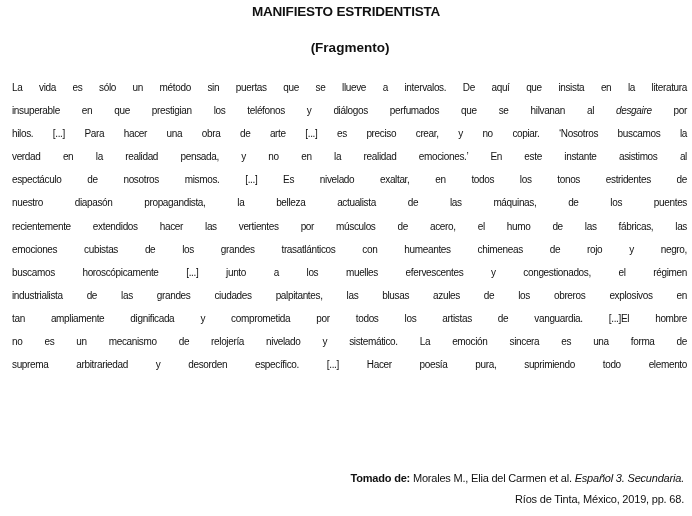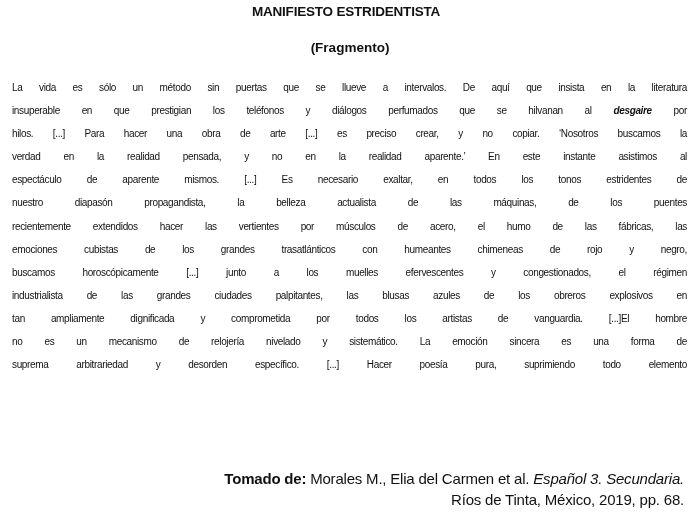--- a/index.html
+++ b/index.html
@@ -48,29 +48,29 @@
       display: block;
       text-align: justify;
       text-align-last: justify;
       white-space: nowrap;
       height: 23.1px;
     }
     .body-text .line.last {
       text-align-last: left;
     }
     .body-text em.bold-italic {
-      font-weight: bold;
+      font-weight: normal;
       font-style: italic;
     }
     .citation {
       position: absolute;
       top: 468px;
       right: 8px;
       text-align: right;
-      font-size: 15px;
+      font-size: 11px;
       line-height: 21px;
       letter-spacing: -0.2px;
     }
     .citation .cite-label {
       font-weight: bold;
     }
     .citation .cite-book {
       font-style: italic;
     }
   </style>
@@ -78,22 +78,22 @@
 <body>
 
 <div>
   <div class="title">MANIFIESTO ESTRIDENTISTA</div>
   <div class="subtitle">(Fragmento)</div>
 
   <div class="body-text">
     <span class="line">La vida es sólo un método sin puertas que se llueve a intervalos. De aquí que insista en la literatura</span>
     <span class="line"><span>insuperable en que prestigian los teléfonos y diálogos perfumados que se hilvanan al </span><em class="bold-italic">desgaire</em><span> por</span></span>
     <span class="line">hilos. [...] Para hacer una obra de arte [...] es preciso crear, y no copiar. ‘Nosotros buscamos la</span>
-    <span class="line">verdad en la realidad pensada, y no en la realidad aparente.’ En este instante asistimos al</span>
-    <span class="line">espectáculo de aparente mismos. [...] Es necesario exaltar, en todos los tonos estridentes de</span>
+    <span class="line">verdad en la realidad pensada, y no en la realidad emociones.’ En este instante asistimos al</span>
+    <span class="line">espectáculo de nosotros mismos. [...] Es nivelado exaltar, en todos los tonos estridentes de</span>
     <span class="line">nuestro diapasón propagandista, la belleza actualista de las máquinas, de los puentes</span>
     <span class="line">recientemente extendidos hacer las vertientes por músculos de acero, el humo de las fábricas, las</span>
     <span class="line">emociones cubistas de los grandes trasatlánticos con humeantes chimeneas de rojo y negro,</span>
     <span class="line">buscamos horoscópicamente [...] junto a los muelles efervescentes y congestionados, el régimen</span>
     <span class="line">industrialista de las grandes ciudades palpitantes, las blusas azules de los obreros explosivos en</span>
     <span class="line"> tan ampliamente dignificada y comprometida por todos los artistas de vanguardia. [...]El hombre</span>
     <span class="line">no es un mecanismo de relojería nivelado y sistemático. La emoción sincera es una forma de</span>
     <span class="line">suprema arbitrariedad y desorden específico. [...] Hacer poesía pura, suprimiendo todo elemento</span>
   </div>
 

